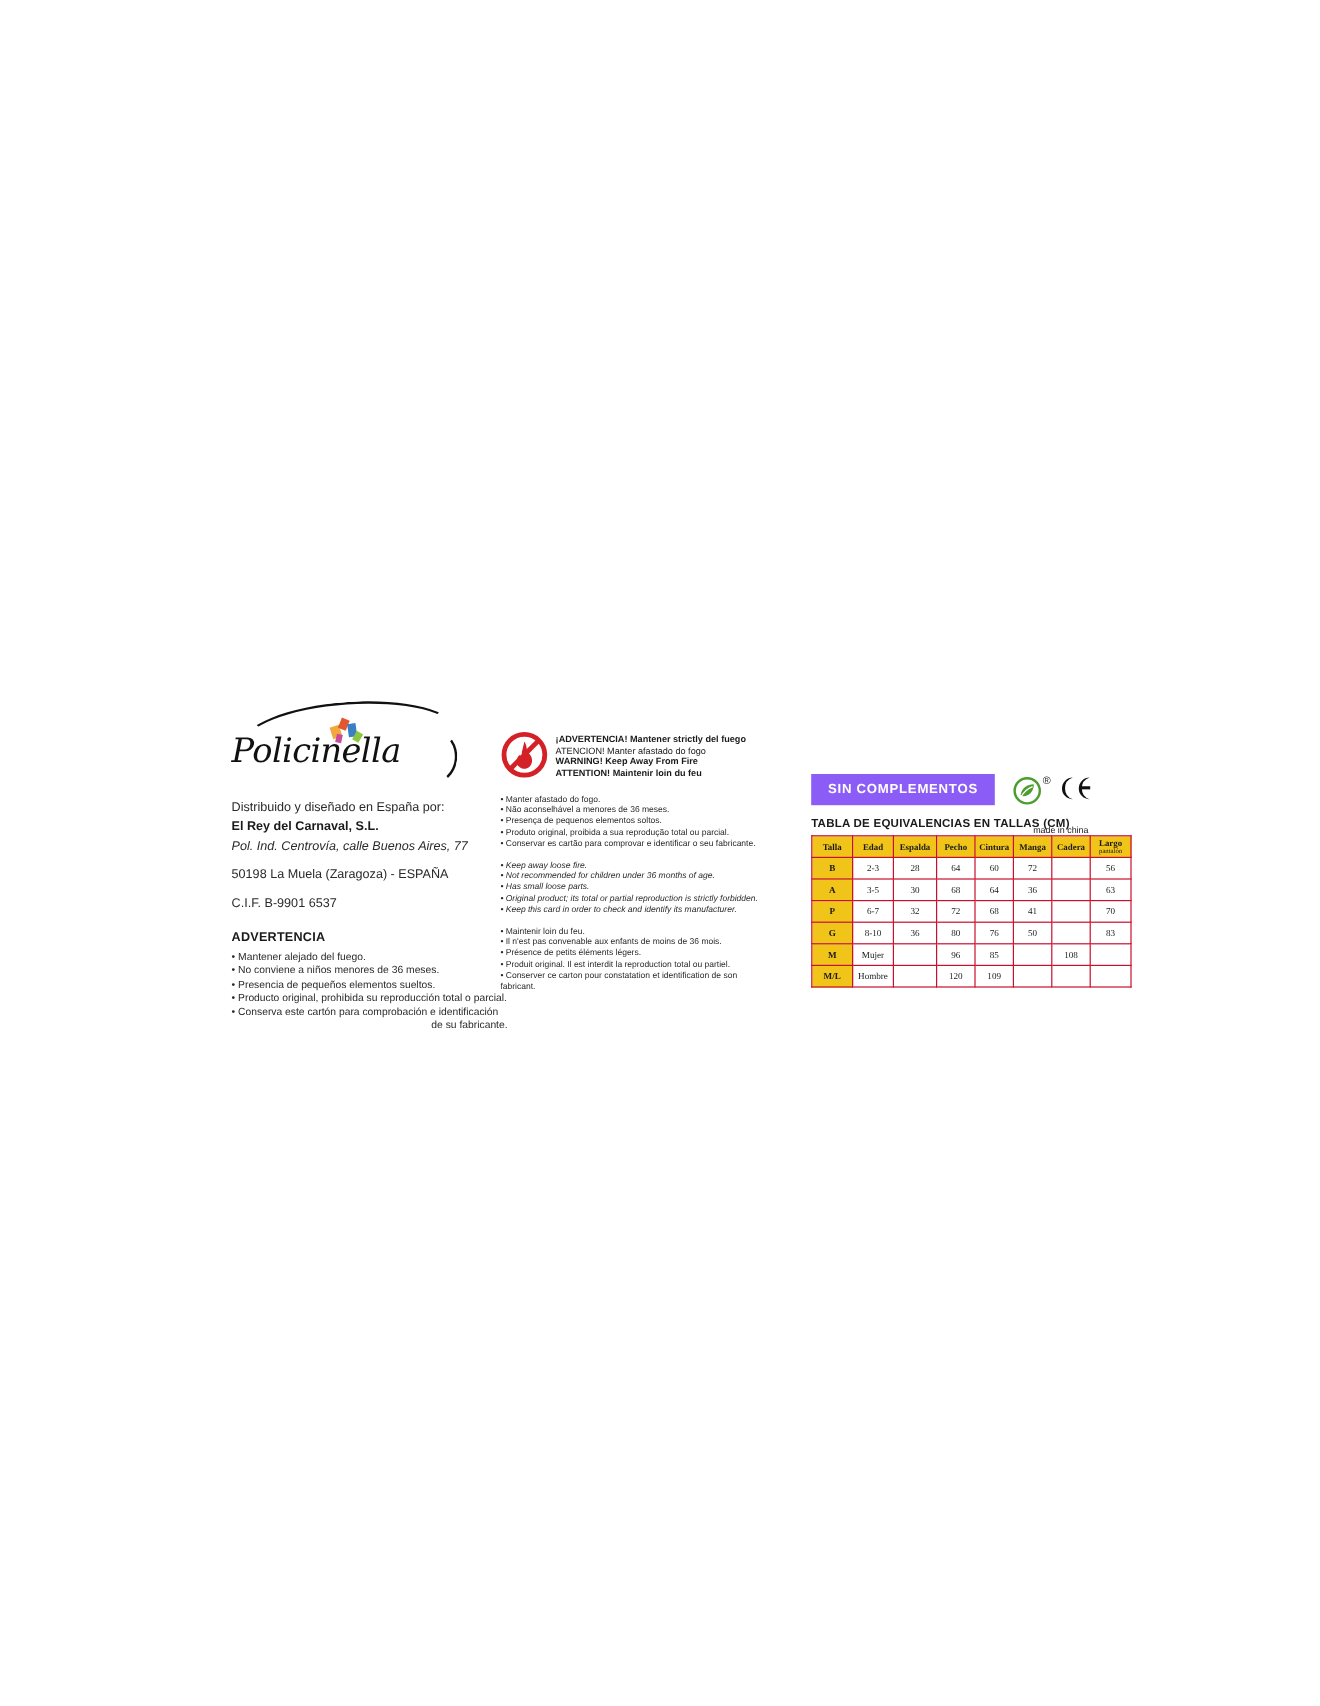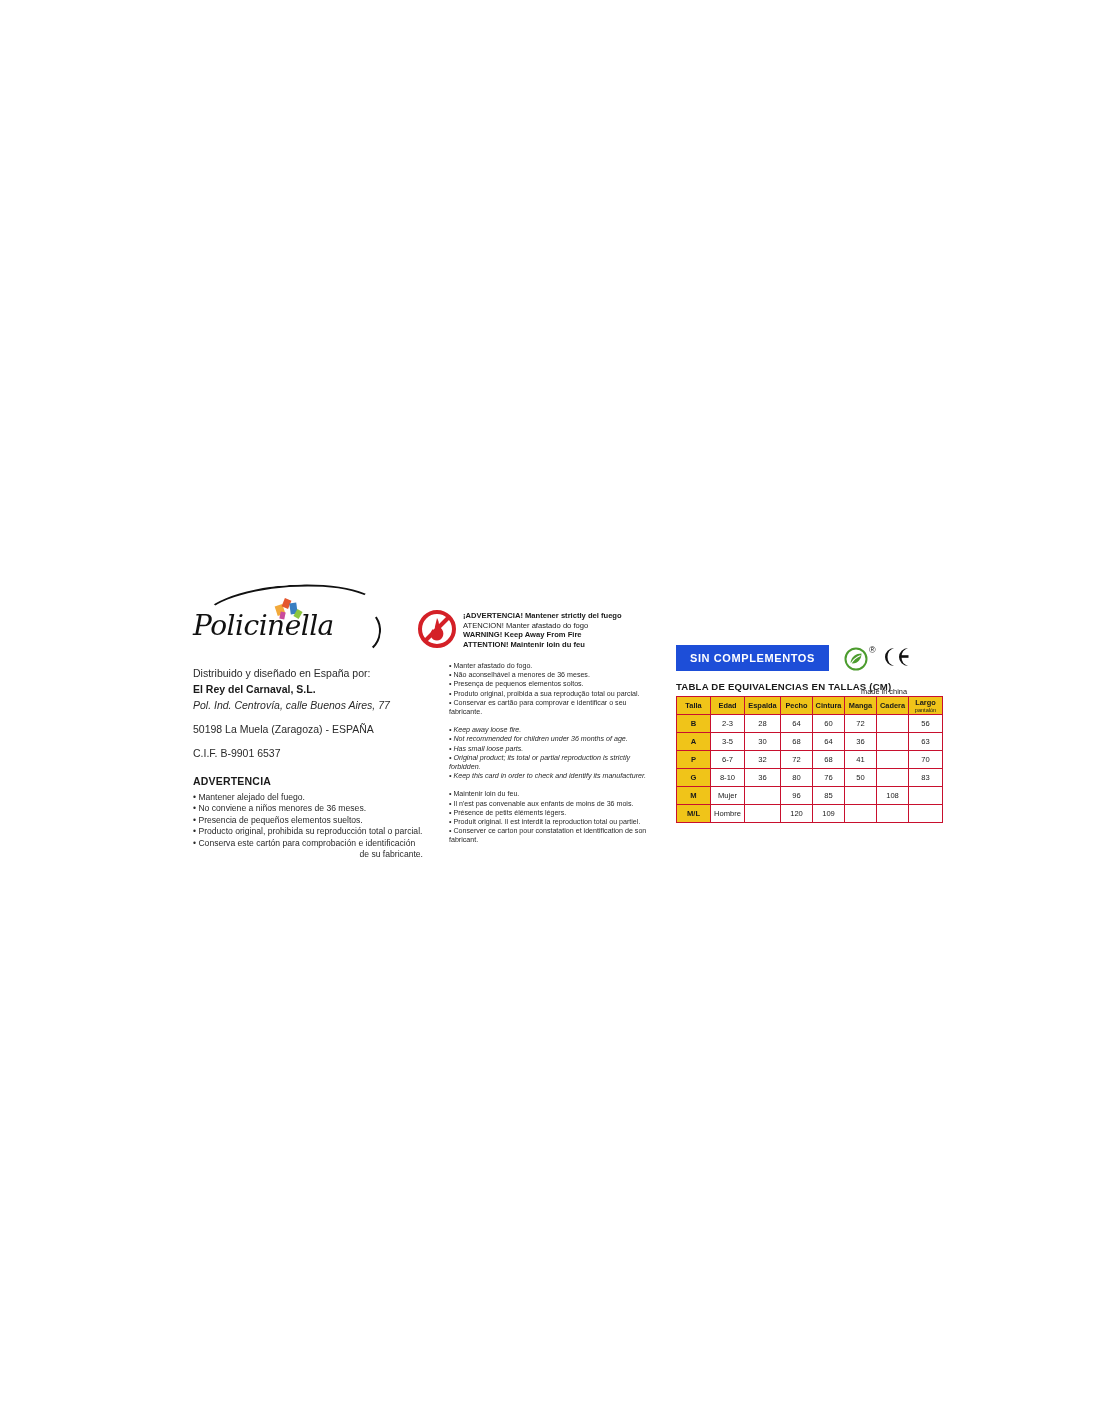--- a/index.html
+++ b/index.html
@@ -147,21 +147,21 @@
     left: 46px;
     top: 4px;
     width: 190px;
   }
   .warn-texts div {
     font-size: 7.6px;
     line-height: 9.6px;
     color: #1a1a1a;
   }
   .warn-texts .wt-b { font-weight: bold; }
-  .lang-group { margin-top: 9px; margin-left: 32px; }
+  .lang-group { margin-top: 9px; }
   .lang-group .l {
     font-size: 7.1px;
     line-height: 9.2px;
     color: #2a2a2a;
   }
   .lang-group .l.it { font-style: italic; }
 
   
   #size-block {
     position: absolute;
@@ -171,21 +171,21 @@
   }
   .sc-row {
     position: relative;
     height: 34px;
   }
   .sin-complementos {
     position: absolute;
     left: 0; top: 0;
     width: 153px;
     height: 26px;
-    background: #1d4ed8;
+    background: #8b5cf6;
     color: #ffffff;
     font-size: 11px;
     font-weight: bold;
     letter-spacing: 0.6px;
     display: flex;
     align-items: center;
     justify-content: center;
   }
   .green-leaf {
     position: absolute;
@@ -221,20 +221,21 @@
     font-weight: bold;
     letter-spacing: 0.2px;
     margin-top: 2px;
     margin-bottom: 4px;
     color: #1a1a1a;
   }
   table.sizes {
     border-collapse: collapse;
     width: 250px;
     table-layout: fixed;
+    font-family: Liberation Serif, serif;
   }
   table.sizes th, table.sizes td {
     border: 1px solid #c8102e;
     height: 17px;
     text-align: center;
     vertical-align: middle;
     font-size: 7.6px;
     color: #1a1a1a;
     padding: 0;
   }

